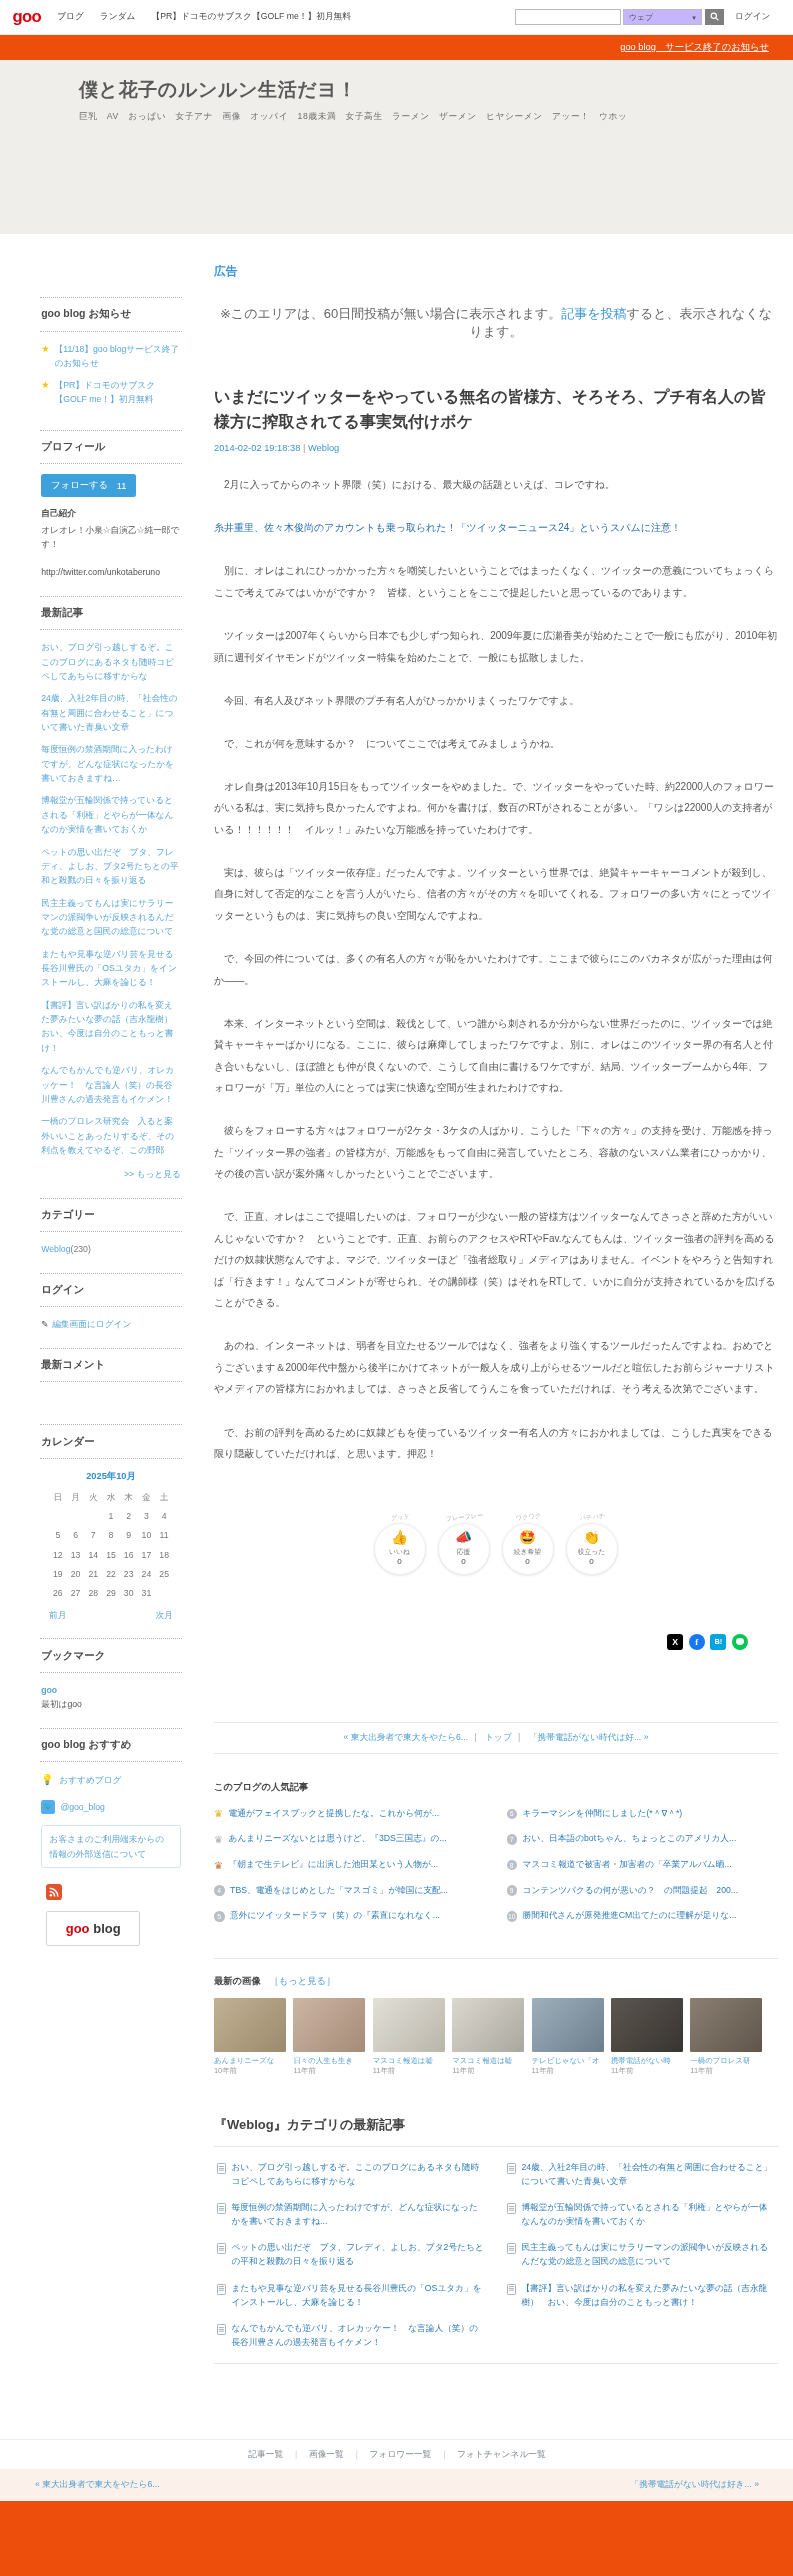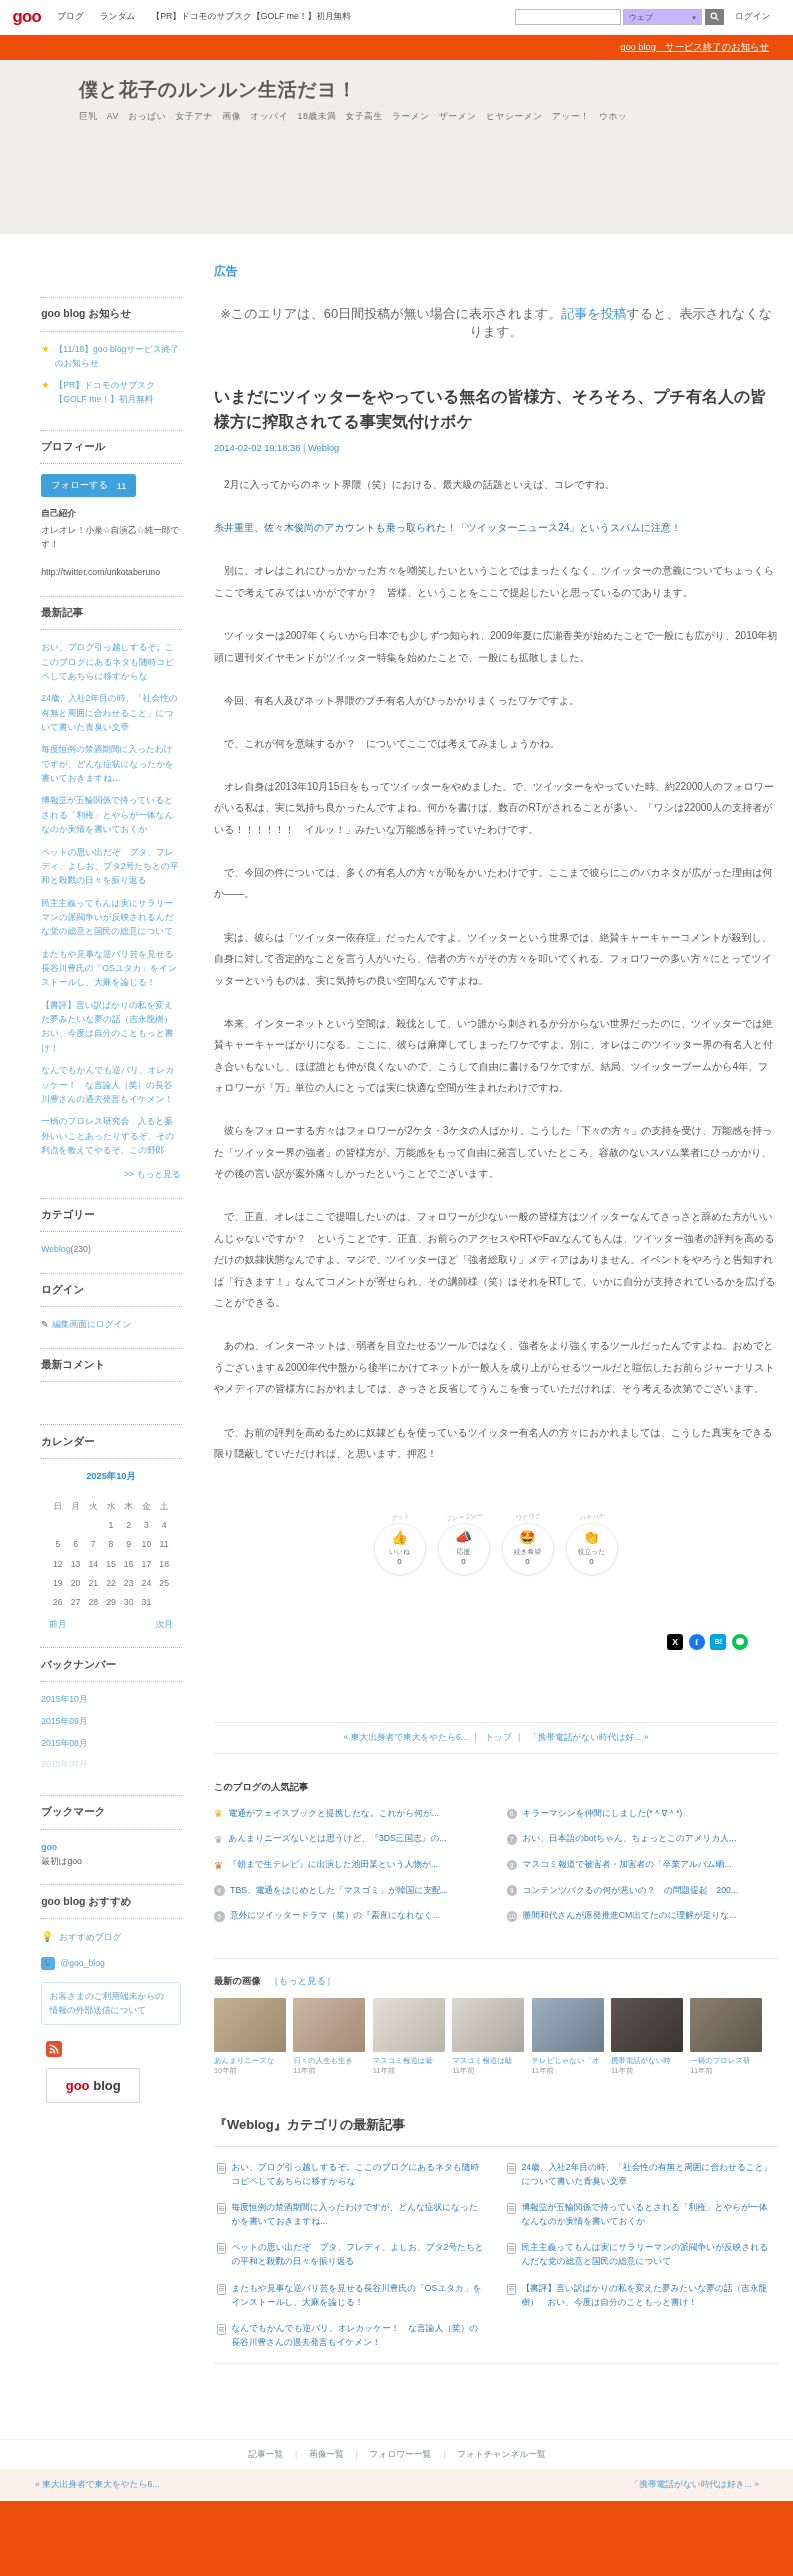--- a/index.html
+++ b/index.html
@@ -49,21 +49,21 @@
   .intro-label { font-weight:bold; color:#4c4c4c; margin-bottom:2.5px; }
   .intro-text { color:#555; margin-bottom:13.6px; }
   .side-url { color:#555 !important; word-break:break-all; }
   .latest-list li { list-style:none; margin-bottom:8px; }
   .more-link { text-align:right; margin-top:10px; }
   .cat-count { color:#777; }
   .pencil { color:#555; margin-right:3.7px; }
   .empty-gap { height:16px; }
 
   .cal { width:124px; margin:0 auto; }
-  .cal-month { text-align:center; color:#2f8fd0; font-weight:bold; font-size:9.3px; margin-bottom:13px; }
+  .cal-month { text-align:center; color:#2f8fd0; font-weight:bold; font-size:9.3px; margin-bottom:4px; }
   .cal-week, .cal-grid { display:grid; grid-template-columns:repeat(7,1fr); text-align:center; }
   .cal-week span { color:#888; font-size:8.7px; padding:1.9px 0; }
   .cal-grid span { color:#777; font-size:8.7px; padding:2.5px 0; }
   .cal-nav { display:flex; justify-content:space-between; margin-top:5px; }
   .backnum li { list-style:none; margin-bottom:7.4px; }
   .backnum li:last-child { opacity:.35; }
   .bm-name { font-weight:bold; }
   .bm-desc { color:#555; }
   .rec-item { display:flex; align-items:center; gap:5.6px; margin-bottom:11px; }
   .bulb { font-size:10px; }
@@ -306,31 +306,20 @@
               <span>31</span>
             </div>
           <div class="cal-nav">
             <a>前月</a>
             <a>次月</a>
           </div>
         </div>
       </div>
     </div>
 
-    <div class="side-sec">
-      <div class="side-title">バックナンバー</div>
-      <div class="side-body">
-        <ul class="backnum">
-          <li><a>2015年10月</a></li>
-          <li><a>2015年09月</a></li>
-          <li><a>2015年08月</a></li>
-          <li><a>2015年07月</a></li>
-        </ul>
-      </div>
-    </div>
 
     <div class="side-sec">
       <div class="side-title">ブックマーク</div>
       <div class="side-body">
         <a class="bm-name">goo</a>
         <div class="bm-desc">最初はgoo</div>
       </div>
     </div>
 
     <div class="side-sec">
@@ -377,22 +366,22 @@
     </div>
 
     <div class="art-body">
       <p>　2月に入ってからのネット界隈（笑）における、最大級の話題といえば、コレですね。</p>
       <p class="link-para"><a>糸井重里、佐々木俊尚のアカウントも乗っ取られた！「ツイッターニュース24」というスパムに注意！</a></p>
       <p>　別に、オレはこれにひっかかった方々を嘲笑したいということではまったくなく、ツイッターの意義についてちょっくらここで考えてみてはいかがですか？　皆様、ということをここで提起したいと思っているのであります。</p>
       <p>　ツイッターは2007年くらいから日本でも少しずつ知られ、2009年夏に広瀬香美が始めたことで一般にも広がり、2010年初頭に週刊ダイヤモンドがツイッター特集を始めたことで、一般にも拡散しました。</p>
       <p>　今回、有名人及びネット界隈のプチ有名人がひっかかりまくったワケですよ。</p>
       <p>　で、これが何を意味するか？　についてここでは考えてみましょうかね。</p>
       <p>　オレ自身は2013年10月15日をもってツイッターをやめました。で、ツイッターをやっていた時、約22000人のフォロワーがいる私は、実に気持ち良かったんですよね。何かを書けば、数百のRTがされることが多い。「ワシは22000人の支持者がいる！！！！！！　イルッ！」みたいな万能感を持っていたわけです。</p>
+      <p>　実は、彼らは「ツイッター依存症」だったんですよ。ツイッターという世界では、絶賛キャーキャーコメントが殺到し、自身に対して否定的なことを言う人がいたら、信者の方々がその方々を叩いてくれる。フォロワーの多い方々にとってツイッターというものは、実に気持ちの良い空間なんですよね。</p>
       <p>　で、今回の件については、多くの有名人の方々が恥をかいたわけです。ここまで彼らにこのバカネタが広がった理由は何か――。</p>
-      <p>　実は、彼らは「ツイッター依存症」だったんですよ。ツイッターという世界では、絶賛キャーキャーコメントが殺到し、自身に対して否定的なことを言う人がいたら、信者の方々がその方々を叩いてくれる。フォロワーの多い方々にとってツイッターというものは、実に気持ちの良い空間なんですよね。</p>
       <p>　本来、インターネットという空間は、殺伐として、いつ誰から刺されるか分からない世界だったのに、ツイッターでは絶賛キャーキャーばかりになる。ここに、彼らは麻痺してしまったワケですよ。別に、オレはこのツイッター界の有名人と付き合いもないし、ほぼ誰とも仲が良くないので、こうして自由に書けるワケですが、結局、ツイッターブームから4年、フォロワーが「万」単位の人にとっては実に快適な空間が生まれたわけですね。</p>
       <p>　彼らをフォローする方々はフォロワーが2ケタ・3ケタの人ばかり。こうした「下々の方々」の支持を受け、万能感を持った「ツイッター界の強者」の皆様方が、万能感をもって自由に発言していたところ、容赦のないスパム業者にひっかかり、その後の言い訳が案外痛々しかったということでございます。</p>
       <p>　で、正直、オレはここで提唱したいのは、フォロワーが少ない一般の皆様方はツイッターなんてさっさと辞めた方がいいんじゃないですか？　ということです。正直、お前らのアクセスやRTやFav.なんてもんは、ツイッター強者の評判を高めるだけの奴隷状態なんですよ。マジで、ツイッターほど「強者総取り」メディアはありません。イベントをやろうと告知すれば「行きます！」なんてコメントが寄せられ、その講師様（笑）はそれをRTして、いかに自分が支持されているかを広げることができる。</p>
       <p>　あのね、インターネットは、弱者を目立たせるツールではなく、強者をより強くするツールだったんですよね。おめでとうございます＆2000年代中盤から後半にかけてネットが一般人を成り上がらせるツールだと喧伝したお前らジャーナリストやメディアの皆様方におかれましては、さっさと反省してうんこを食っていただければ、そう考える次第でございます。</p>
       <p>　で、お前の評判を高めるために奴隷どもを使っているツイッター有名人の方々におかれましては、こうした真実をできる限り隠蔽していただければ、と思います。押忍！</p>
     </div>
 
     <div class="reactions">
       <div class="reaction">
         <span class="tag">グッド</span>

